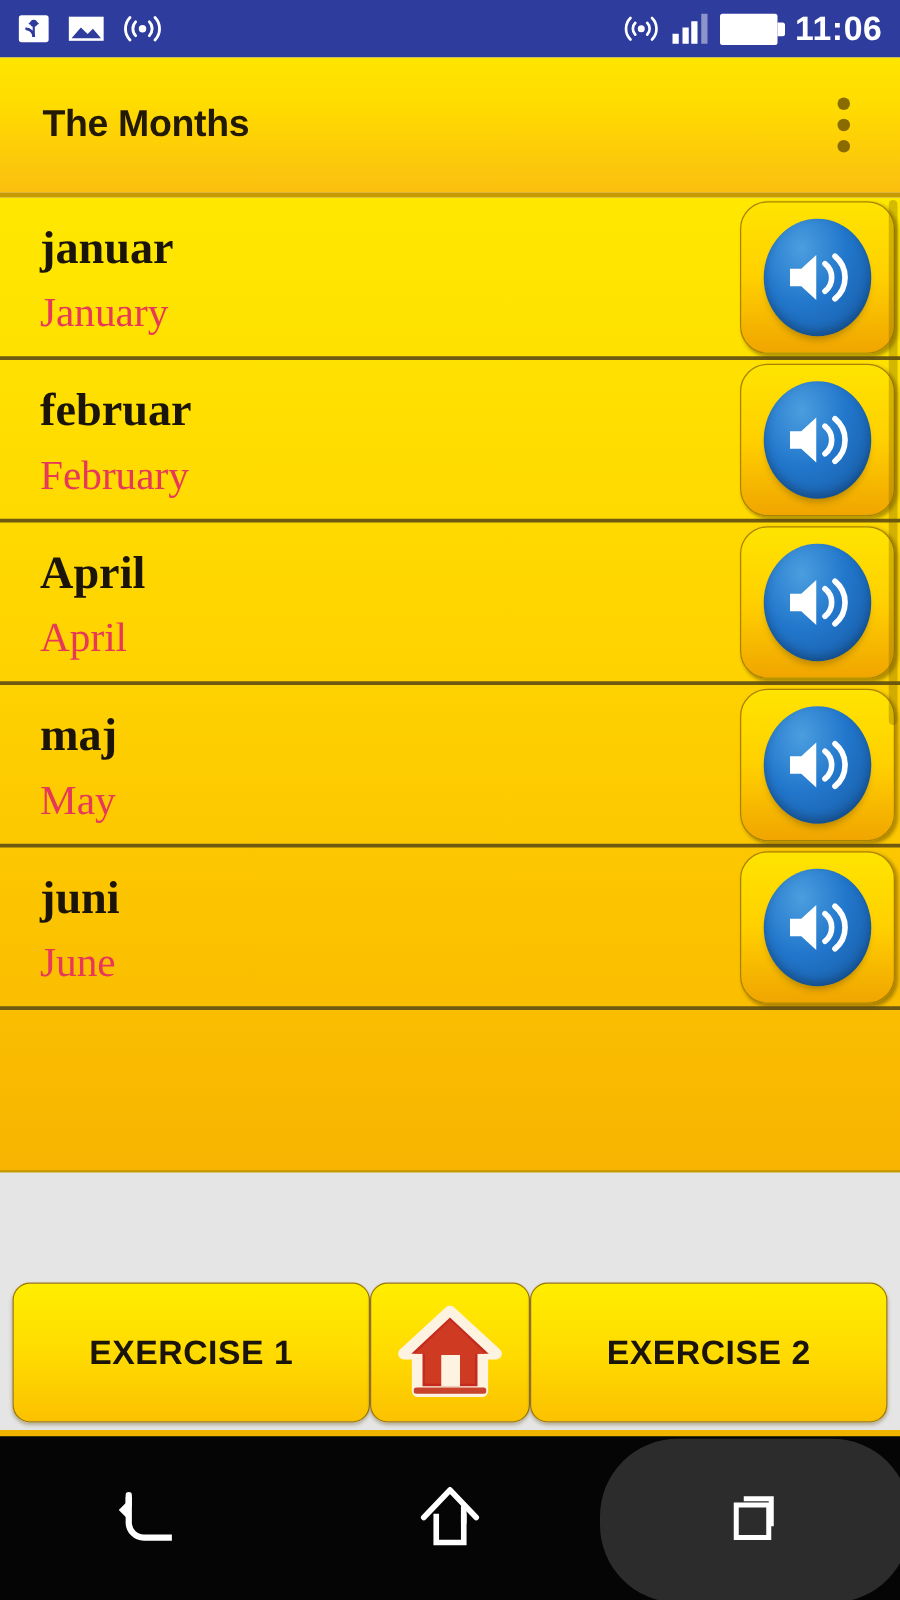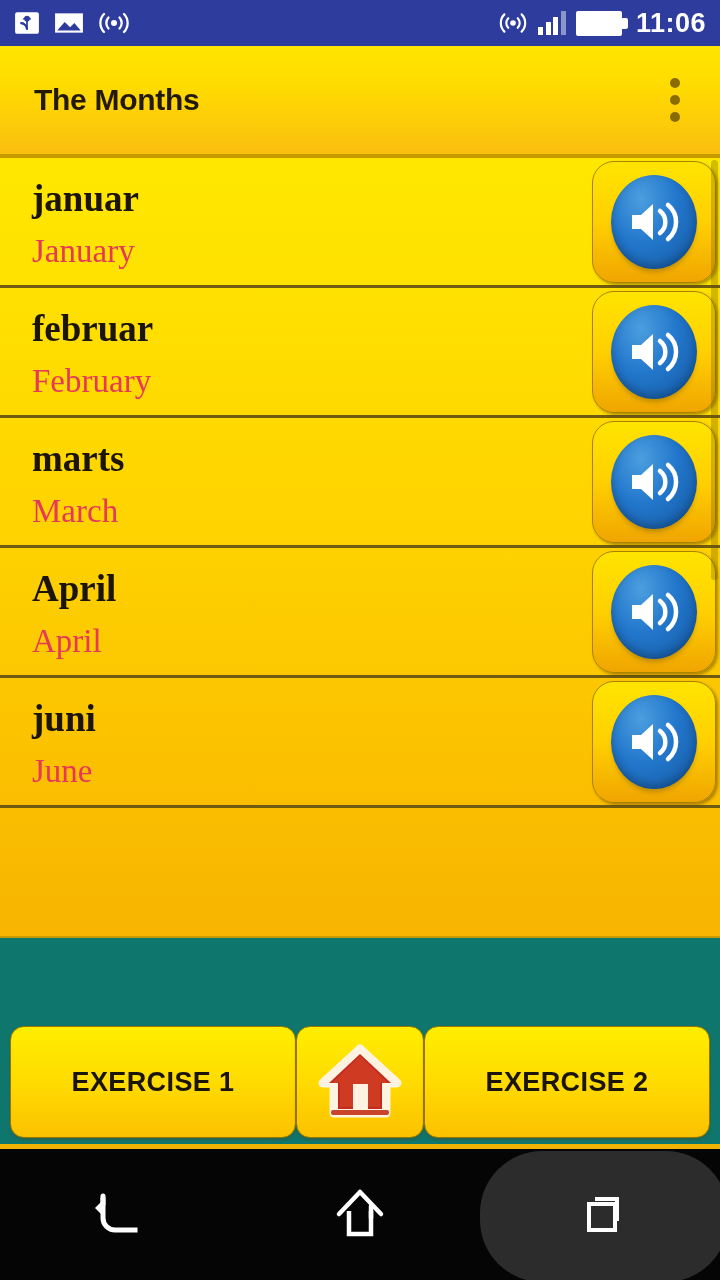--- a/index.html
+++ b/index.html
@@ -2,21 +2,21 @@
 <html><head>
 <meta charset="utf-8">
 <style>
   * { margin:0; padding:0; box-sizing:border-box; }
   html,body {
     width:720px; height:1280px;
     background:#000;
     font-family:"Liberation Sans", sans-serif;
     overflow:hidden;
   }
-  #phone { position:relative; width:720px; height:1280px; background:#0f766e; }
+  #phone { position:relative; width:720px; height:1280px; background:#e5e5e5; }
 
   
   .statusbar{
     position:relative; height:46px; background:#2E3C9E;
     display:flex; align-items:center; padding:0 14px;
   }
   .sb-left{ display:flex; align-items:center; gap:14px; }
   .sb-right{ display:flex; align-items:center; gap:10px; margin-left:auto; }
   .sb-ico{ display:block; }
   .sb-clock{
@@ -232,56 +232,56 @@
             <svg width="52" height="46" viewBox="0 0 52 46">
               <path d="M4 16h9L25 5v36L13 30H4z" fill="#fff"></path>
               <path d="M32 12a14 14 0 0 1 0 22" stroke="#fff" stroke-width="4.5" fill="none" stroke-linecap="round"></path>
               <path d="M40 6a22 22 0 0 1 0 34" stroke="#fff" stroke-width="4.5" fill="none" stroke-linecap="round"></path>
             </svg>
           </div>
         </div>
       </div>
     </div>
 
-    <div class="row">
-      <div class="row-texts">
-        <div class="word-native">marts</div>
-        <div class="word-trans">March</div>
-      </div>
-      <div class="spk-cell">
-        <div class="spk-btn">
-          <div class="spk-orb">
-            <svg width="52" height="46" viewBox="0 0 52 46">
-              <path d="M4 16h9L25 5v36L13 30H4z" fill="#fff"></path>
-              <path d="M32 12a14 14 0 0 1 0 22" stroke="#fff" stroke-width="4.5" fill="none" stroke-linecap="round"></path>
-              <path d="M40 6a22 22 0 0 1 0 34" stroke="#fff" stroke-width="4.5" fill="none" stroke-linecap="round"></path>
-            </svg>
-          </div>
-        </div>
-      </div>
-    </div>
 
     <div class="row">
       <div class="row-texts">
         <div class="word-native">April</div>
         <div class="word-trans">April</div>
       </div>
       <div class="spk-cell">
         <div class="spk-btn">
           <div class="spk-orb">
             <svg width="52" height="46" viewBox="0 0 52 46">
               <path d="M4 16h9L25 5v36L13 30H4z" fill="#fff"></path>
               <path d="M32 12a14 14 0 0 1 0 22" stroke="#fff" stroke-width="4.5" fill="none" stroke-linecap="round"></path>
               <path d="M40 6a22 22 0 0 1 0 34" stroke="#fff" stroke-width="4.5" fill="none" stroke-linecap="round"></path>
             </svg>
           </div>
         </div>
       </div>
     </div>
 
+    <div class="row">
+      <div class="row-texts">
+        <div class="word-native">maj</div>
+        <div class="word-trans">May</div>
+      </div>
+      <div class="spk-cell">
+        <div class="spk-btn">
+          <div class="spk-orb">
+            <svg width="52" height="46" viewBox="0 0 52 46">
+              <path d="M4 16h9L25 5v36L13 30H4z" fill="#fff"></path>
+              <path d="M32 12a14 14 0 0 1 0 22" stroke="#fff" stroke-width="4.5" fill="none" stroke-linecap="round"></path>
+              <path d="M40 6a22 22 0 0 1 0 34" stroke="#fff" stroke-width="4.5" fill="none" stroke-linecap="round"></path>
+            </svg>
+          </div>
+        </div>
+      </div>
+    </div>
 
     <div class="row">
       <div class="row-texts">
         <div class="word-native">juni</div>
         <div class="word-trans">June</div>
       </div>
       <div class="spk-cell">
         <div class="spk-btn">
           <div class="spk-orb">
             <svg width="52" height="46" viewBox="0 0 52 46">

